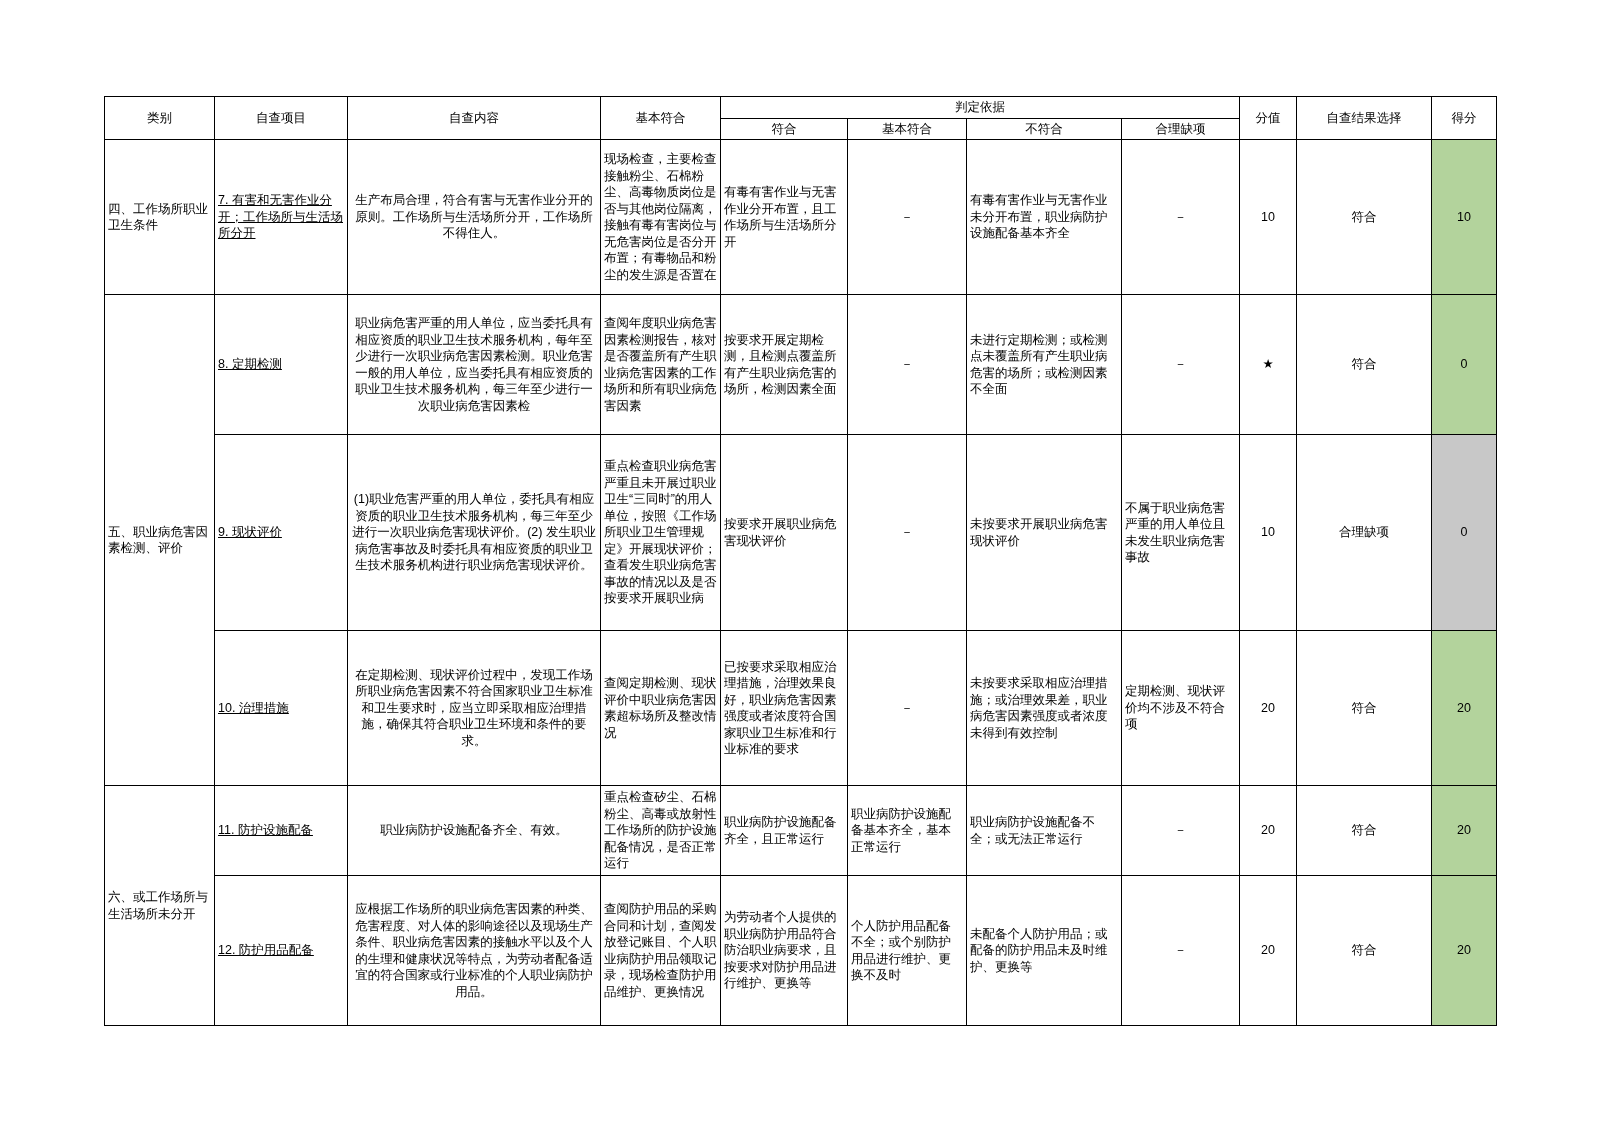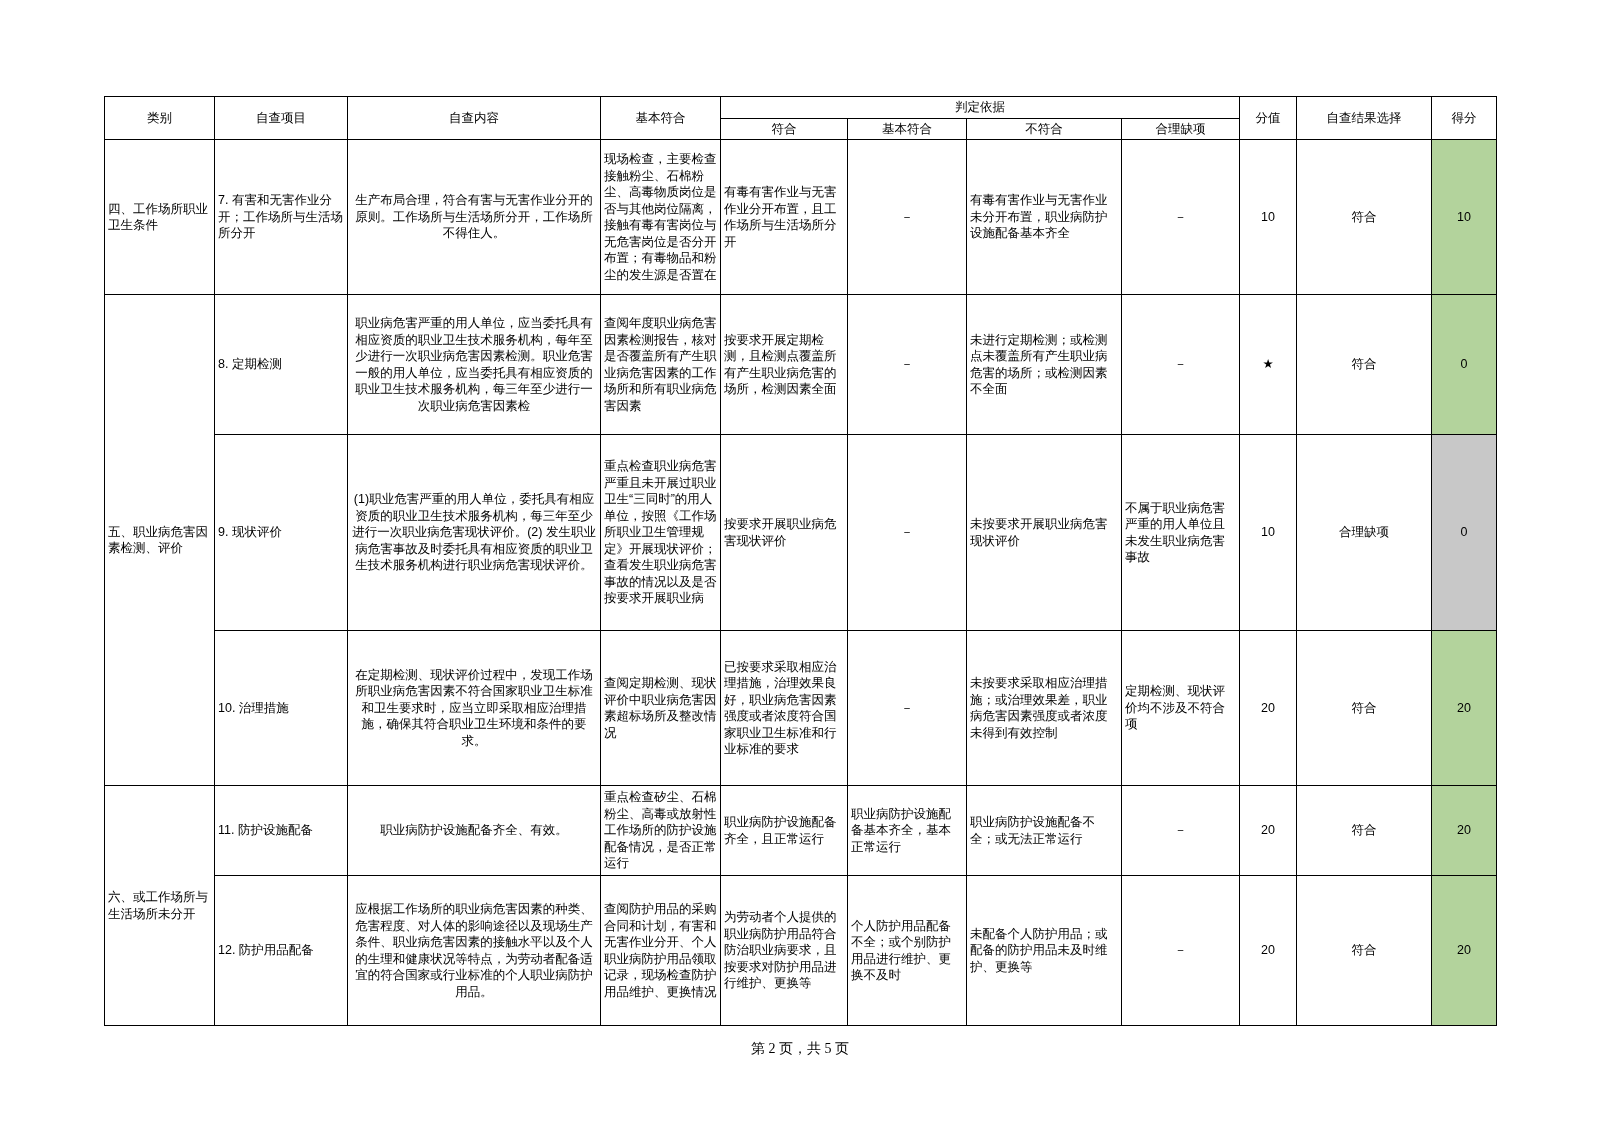--- a/index.html
+++ b/index.html
@@ -73,20 +73,21 @@
     padding-top: 8px;
     text-align: left;
     line-height: 1.5;
     margin-left: 32px;
   }
   .item {
     font-size: 13px;
     text-align: left;
     vertical-align: middle;
     line-height: 1.5;
+    text-decoration: underline;
   }
   .content {
     font-size: 12.5px;
     text-align: center;
     vertical-align: middle;
     line-height: 1.42;
   }
   .method {
     font-size: 12.5px;
     text-align: left;
@@ -233,27 +234,26 @@
           <td class="crit">职业病防护设施配备不全；或无法正常运行</td>
           <td class="crit-mid">－</td>
           <td class="pts">20</td>
           <td class="result">符合</td>
           <td class="score fill-green">20</td>
         </tr>
 
         <tr style="height:150px;">
           <td class="item">12. 防护用品配备</td>
           <td class="content">应根据工作场所的职业病危害因素的种类、危害程度、对人体的影响途径以及现场生产条件、职业病危害因素的接触水平以及个人的生理和健康状况等特点，为劳动者配备适宜的符合国家或行业标准的个人职业病防护用品。</td>
-          <td class="method">查阅防护用品的采购合同和计划，有害和无害作业分开、个人职业病防护用品领取记录，现场检查防护用品维护、更换情况</td>
+          <td class="method">查阅防护用品的采购合同和计划，查阅发放登记账目、个人职业病防护用品领取记录，现场检查防护用品维护、更换情况</td>
           <td class="crit">为劳动者个人提供的职业病防护用品符合防治职业病要求，且按要求对防护用品进行维护、更换等</td>
           <td class="crit">个人防护用品配备不全；或个别防护用品进行维护、更换不及时</td>
           <td class="crit">未配备个人防护用品；或配备的防护用品未及时维护、更换等</td>
           <td class="crit-mid">－</td>
           <td class="pts">20</td>
           <td class="result">符合</td>
           <td class="score fill-green">20</td>
         </tr>
       </tbody>
     </table>
   </div>
 
-  <div class="footer">第 2 页，共 5 页</div>
 </div>
 
 </body></html>

